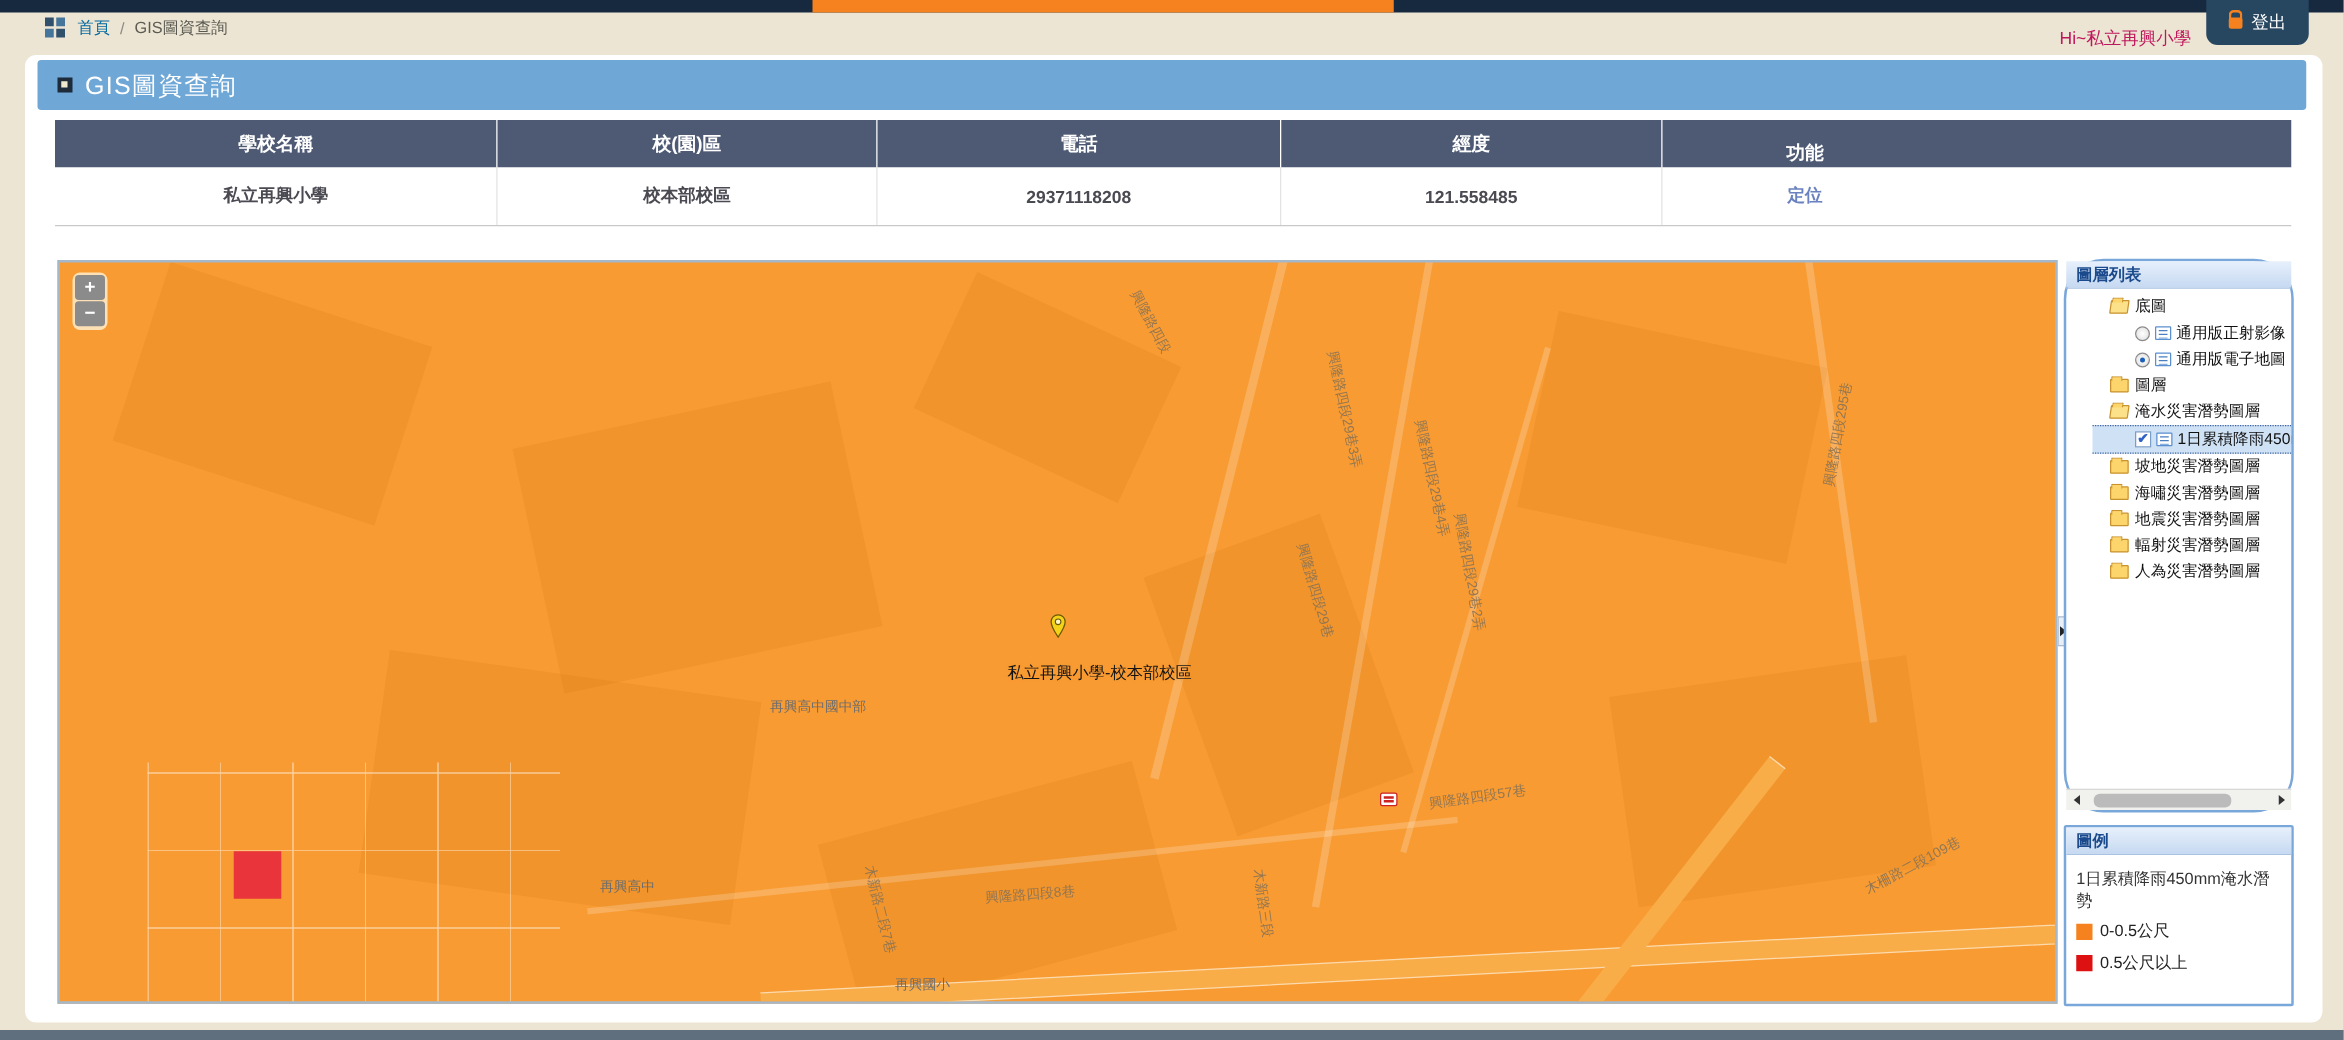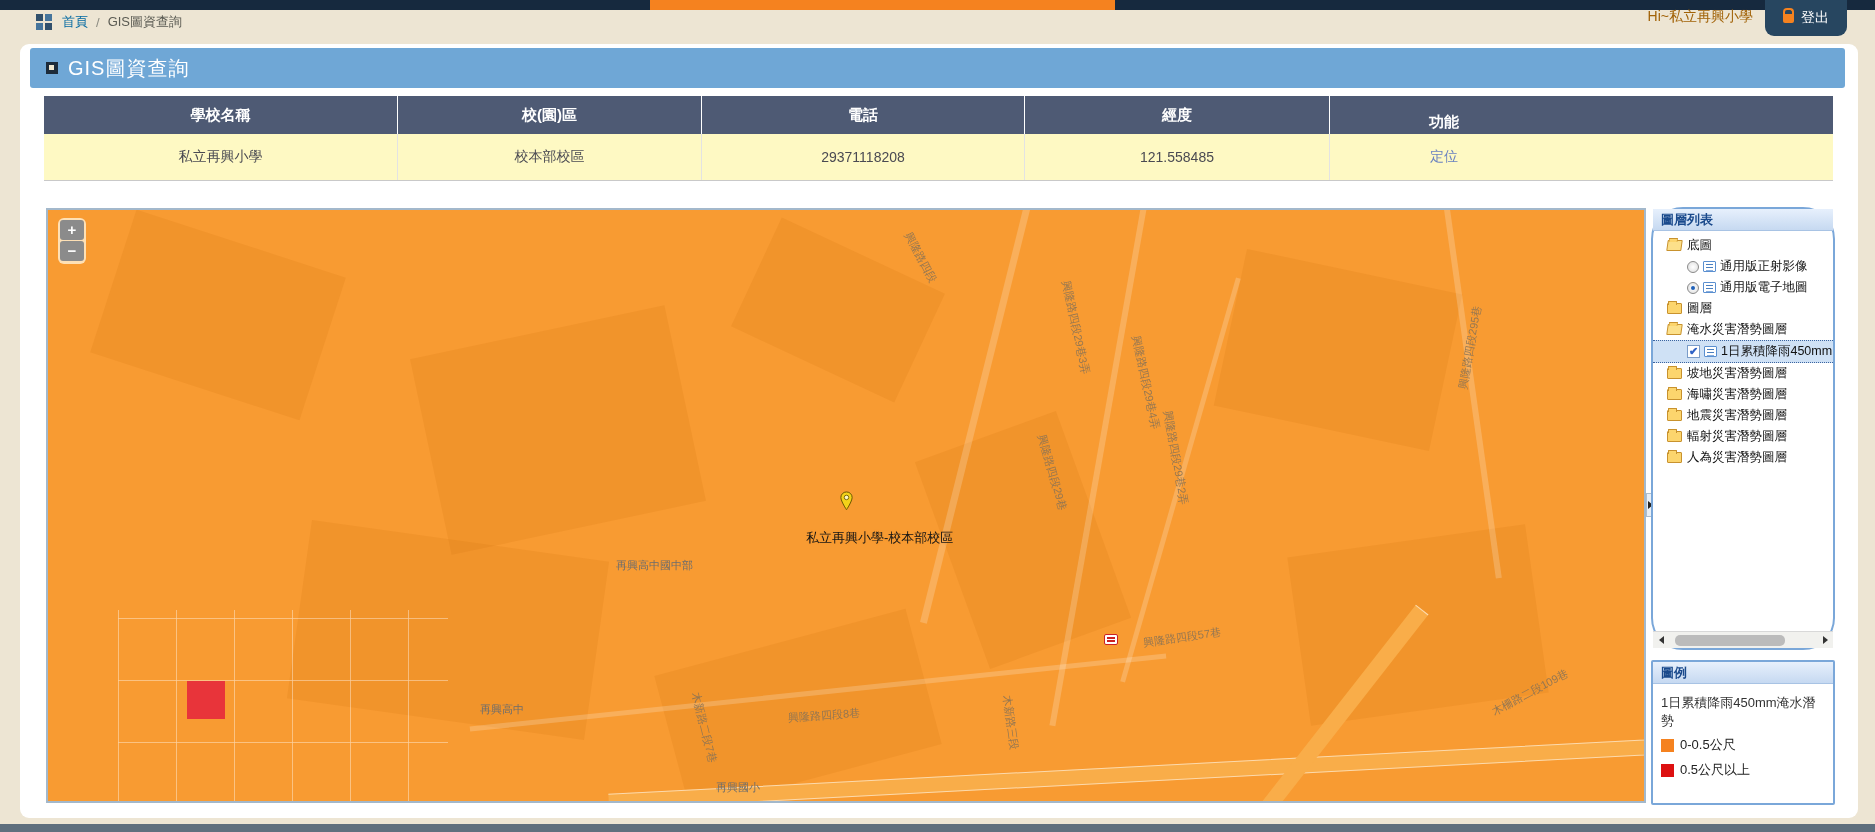--- a/index.html
+++ b/index.html
@@ -11,40 +11,40 @@
   .topbar-accent { position:absolute; left:650px; top:0; width:465px; height:10px; background:#f5821f; }
 
   .breadcrumb { position:absolute; left:36px; top:13px; display:flex; align-items:center; font-size:13px; color:#5a5a52; }
   .grid-icon { width:16px; height:16px; display:inline-grid; grid-template-columns:7px 7px; grid-template-rows:7px 7px; gap:2px; margin-right:10px; }
   .grid-icon i { background:#31506c; }
   .grid-icon i:nth-child(2){ background:#46759c; }
   .grid-icon i:nth-child(3){ background:#46759c; }
   .crumb-home { color:#0369a1; text-decoration:none; margin-right:8px; }
   .crumb-sep { margin-right:8px; color:#8a8a80; }
 
-  .greeting { position:absolute; right:122px; top:8px; font-size:14px; color:#a16207; }
+  .greeting { position:absolute; right:122px; top:22px; font-size:14px; color:#be185d; }
   .logout-btn { position:absolute; right:28px; top:0; height:36px; min-width:82px; background:#274660; color:#fff;
     border:none; border-radius:0 0 9px 9px; font-size:14px; display:flex; align-items:center; justify-content:center; gap:7px; cursor:pointer; padding:0 14px;text-align:center; }
   .lock-icon { width:11px; height:9px; background:#f5821f; border-radius:2px; position:relative; display:inline-block; }
   .lock-icon:before { content:""; position:absolute; left:0px; top:-6px; width:7px; height:7px; border:2px solid #f5821f; border-bottom:none; border-radius:4px 4px 0 0; }
 
   
   .container { position:absolute; left:20px; top:44px; width:1838px; height:774px; background:#ffffff; border-radius:9px; }
 
   .page-title-bar { position:absolute; left:30px; top:48px; width:1815px; height:40px; background:#6fa7d6; border-radius:3px; display:flex; align-items:center; }
   .title-bullet { width:12px; height:12px; background:#1d2b3a; margin:0 10px 0 16px; position:relative; }
   .title-bullet:after { content:""; position:absolute; left:3px; top:3px; width:5px; height:5px; background:#f0e7cf; }
   .page-title { color:#ffffff; font-size:20px; letter-spacing:1px; }
 
   
   .school-table { position:absolute; left:44px; top:96px; width:1789px;text-align:center; }
   .thead { display:flex; background:#4e5a74; height:38px; }
   .th { color:#fff; font-size:15px; font-weight:bold; display:flex; align-items:center; justify-content:center; border-right:1px solid #fff; }
   .th:last-child { border-right:none;margin-top:14px; }
-  .trow { display:flex; background:#fef9c3; height:47px; border-bottom:1px solid #c9c9c9; }
+  .trow { display:flex; background:#ffffff; height:47px; border-bottom:1px solid #c9c9c9;font-weight:bold; }
   .td { font-size:14px; color:#4a4a52; display:flex; align-items:center; justify-content:center; border-right:1px solid #e3e3e3; }
   .td:last-child { border-right:none; }
   .c0{width:354px}.c1{width:304px}.c2{width:323px}.c3{width:305px}.c4{width:275px}.c5{width:228px}
   .locate-link { color:#6a82c0; font-size:14px; text-decoration:none; cursor:pointer; }
 
   
   .map { position:absolute; left:46px; top:208px; width:1600px; height:595px; background:#f89b32; border:2px solid #a3b8cb; overflow:hidden; }
   .patch { position:absolute; background:rgba(205,110,10,0.16); }
   .road { position:absolute; background:rgba(255,255,255,0.20); }
   .road-bright { position:absolute; background:#f9ad49; border-top:1px solid rgba(255,255,255,0.55); border-bottom:1px solid rgba(255,255,255,0.55); }
@@ -65,21 +65,21 @@
   .poi { position:absolute; left:1056px; top:424px; width:14px; height:11px; background:#fff; border:1px solid #cc2222; border-radius:2px; }
   .poi:after { content:""; position:absolute; left:2px; top:2px; right:2px; height:2px; background:#cc2222; box-shadow:0 3px 0 #cc2222; }
 
   .collapse-tab { position:absolute; left:1646px; top:493px; width:8px; height:24px; background:#e9eff6; border:1px solid #aebdcd; display:flex; align-items:center; justify-content:center; cursor:pointer; }
   .collapse-tab i { width:0; height:0; border-top:4px solid transparent; border-bottom:4px solid transparent; border-left:5px solid #222; }
 
   
   .panel { position:absolute; left:1651px; width:184px; background:#fff; border:2px solid #7aa7d9; border-radius:2px; }
   .panel-hd { height:22px; background:linear-gradient(#e7f0fc,#c6d9f1); color:#1a4a8c; font-weight:bold; font-size:13px; line-height:22px; padding-left:8px; border-bottom:1px solid #a8c3e4; }
   .layers-panel { top:207px; height:443px;border-radius:32px; }
-  .tree { position:relative; height:398px; overflow:hidden; padding-top:4px; }
+  .tree { position:relative; height:398px; overflow:hidden; padding-top:4px;padding-left:21px; }
   .tree-row { height:21px; display:flex; align-items:center; font-size:12.5px; color:#111; white-space:nowrap; cursor:pointer; }
   .ind1 { padding-left:14px; } .ind2 { padding-left:34px; }
   .tree-row.selected { background:#cfe1f5; border-top:1px dotted #3b64a0; border-bottom:1px dotted #3b64a0; height:23px; }
 
   .folder { width:15px; height:11px; background:#fcd56d; border:1px solid #c8922e; border-radius:1px; position:relative; margin-right:5px; flex:none; }
   .folder:before { content:""; position:absolute; left:0; top:-3px; width:7px; height:3px; background:#fcd56d; border:1px solid #c8922e; border-bottom:none; border-radius:1px 1px 0 0; }
   .folder.open { transform:skewX(-8deg); background:#fce08a; }
 
   .layer-icon { width:13px; height:11px; background:#fff; border:1px solid #5a8fd0; border-radius:1px; margin-right:4px; flex:none; position:relative; }
   .layer-icon:after { content:""; position:absolute; left:2px; top:2px; right:2px; height:1px; background:#4a7fc0; box-shadow:0 3px 0 #4a7fc0, 0 6px 0 #88aede; }

